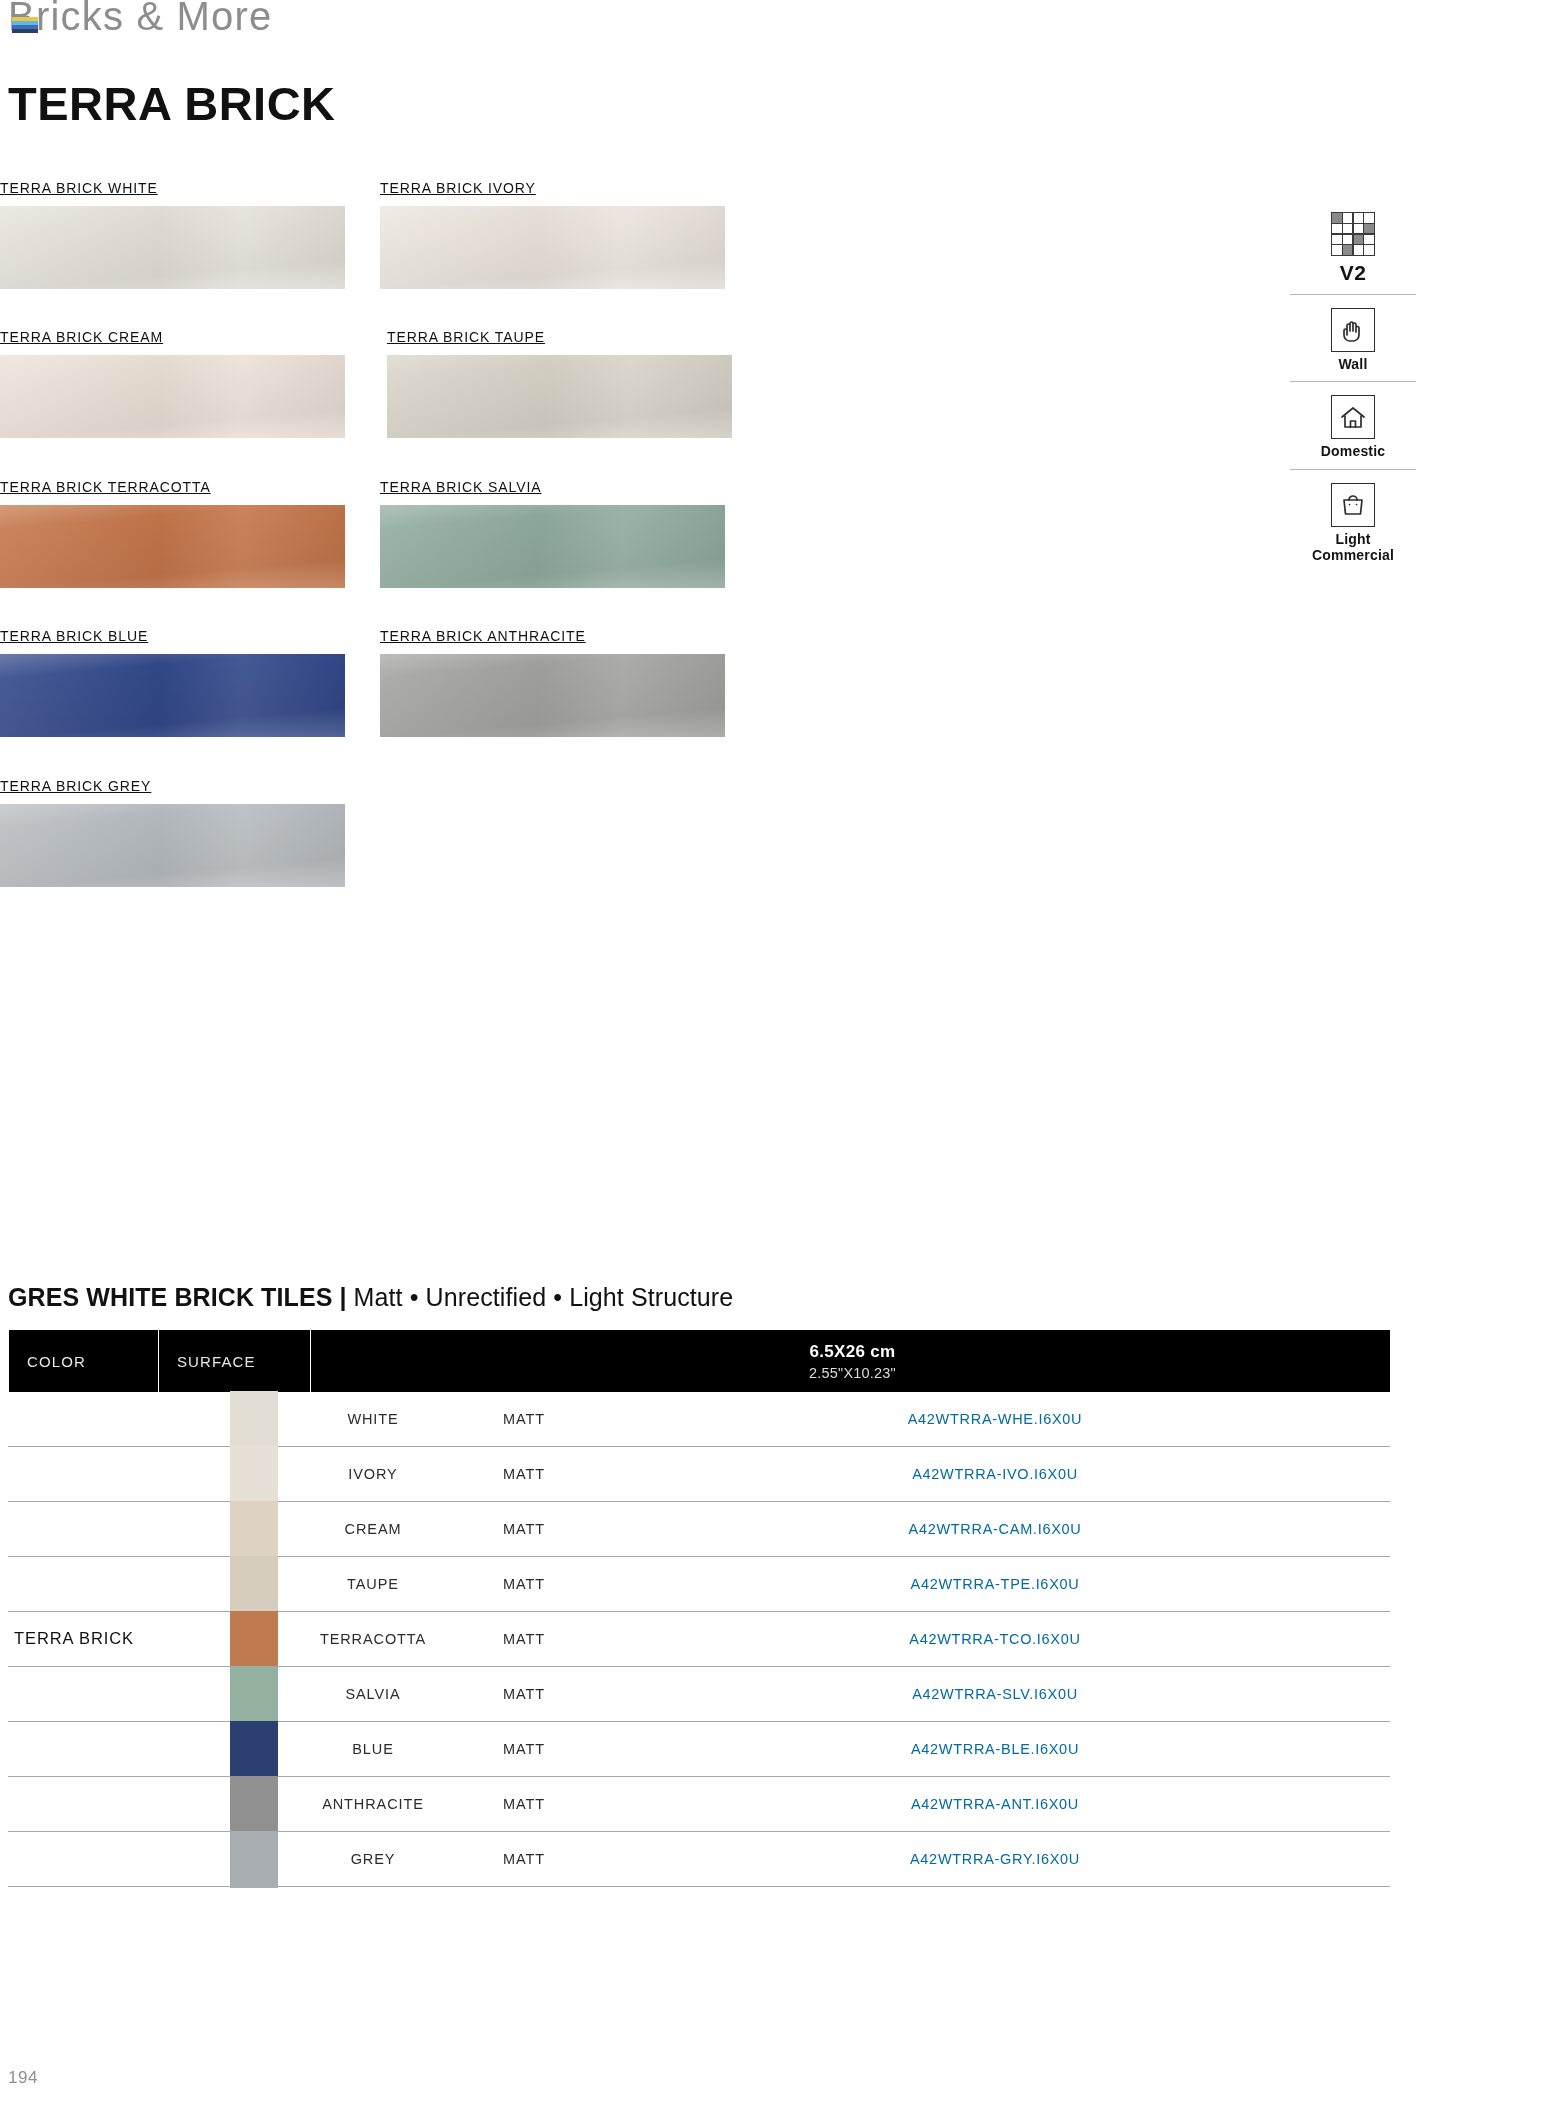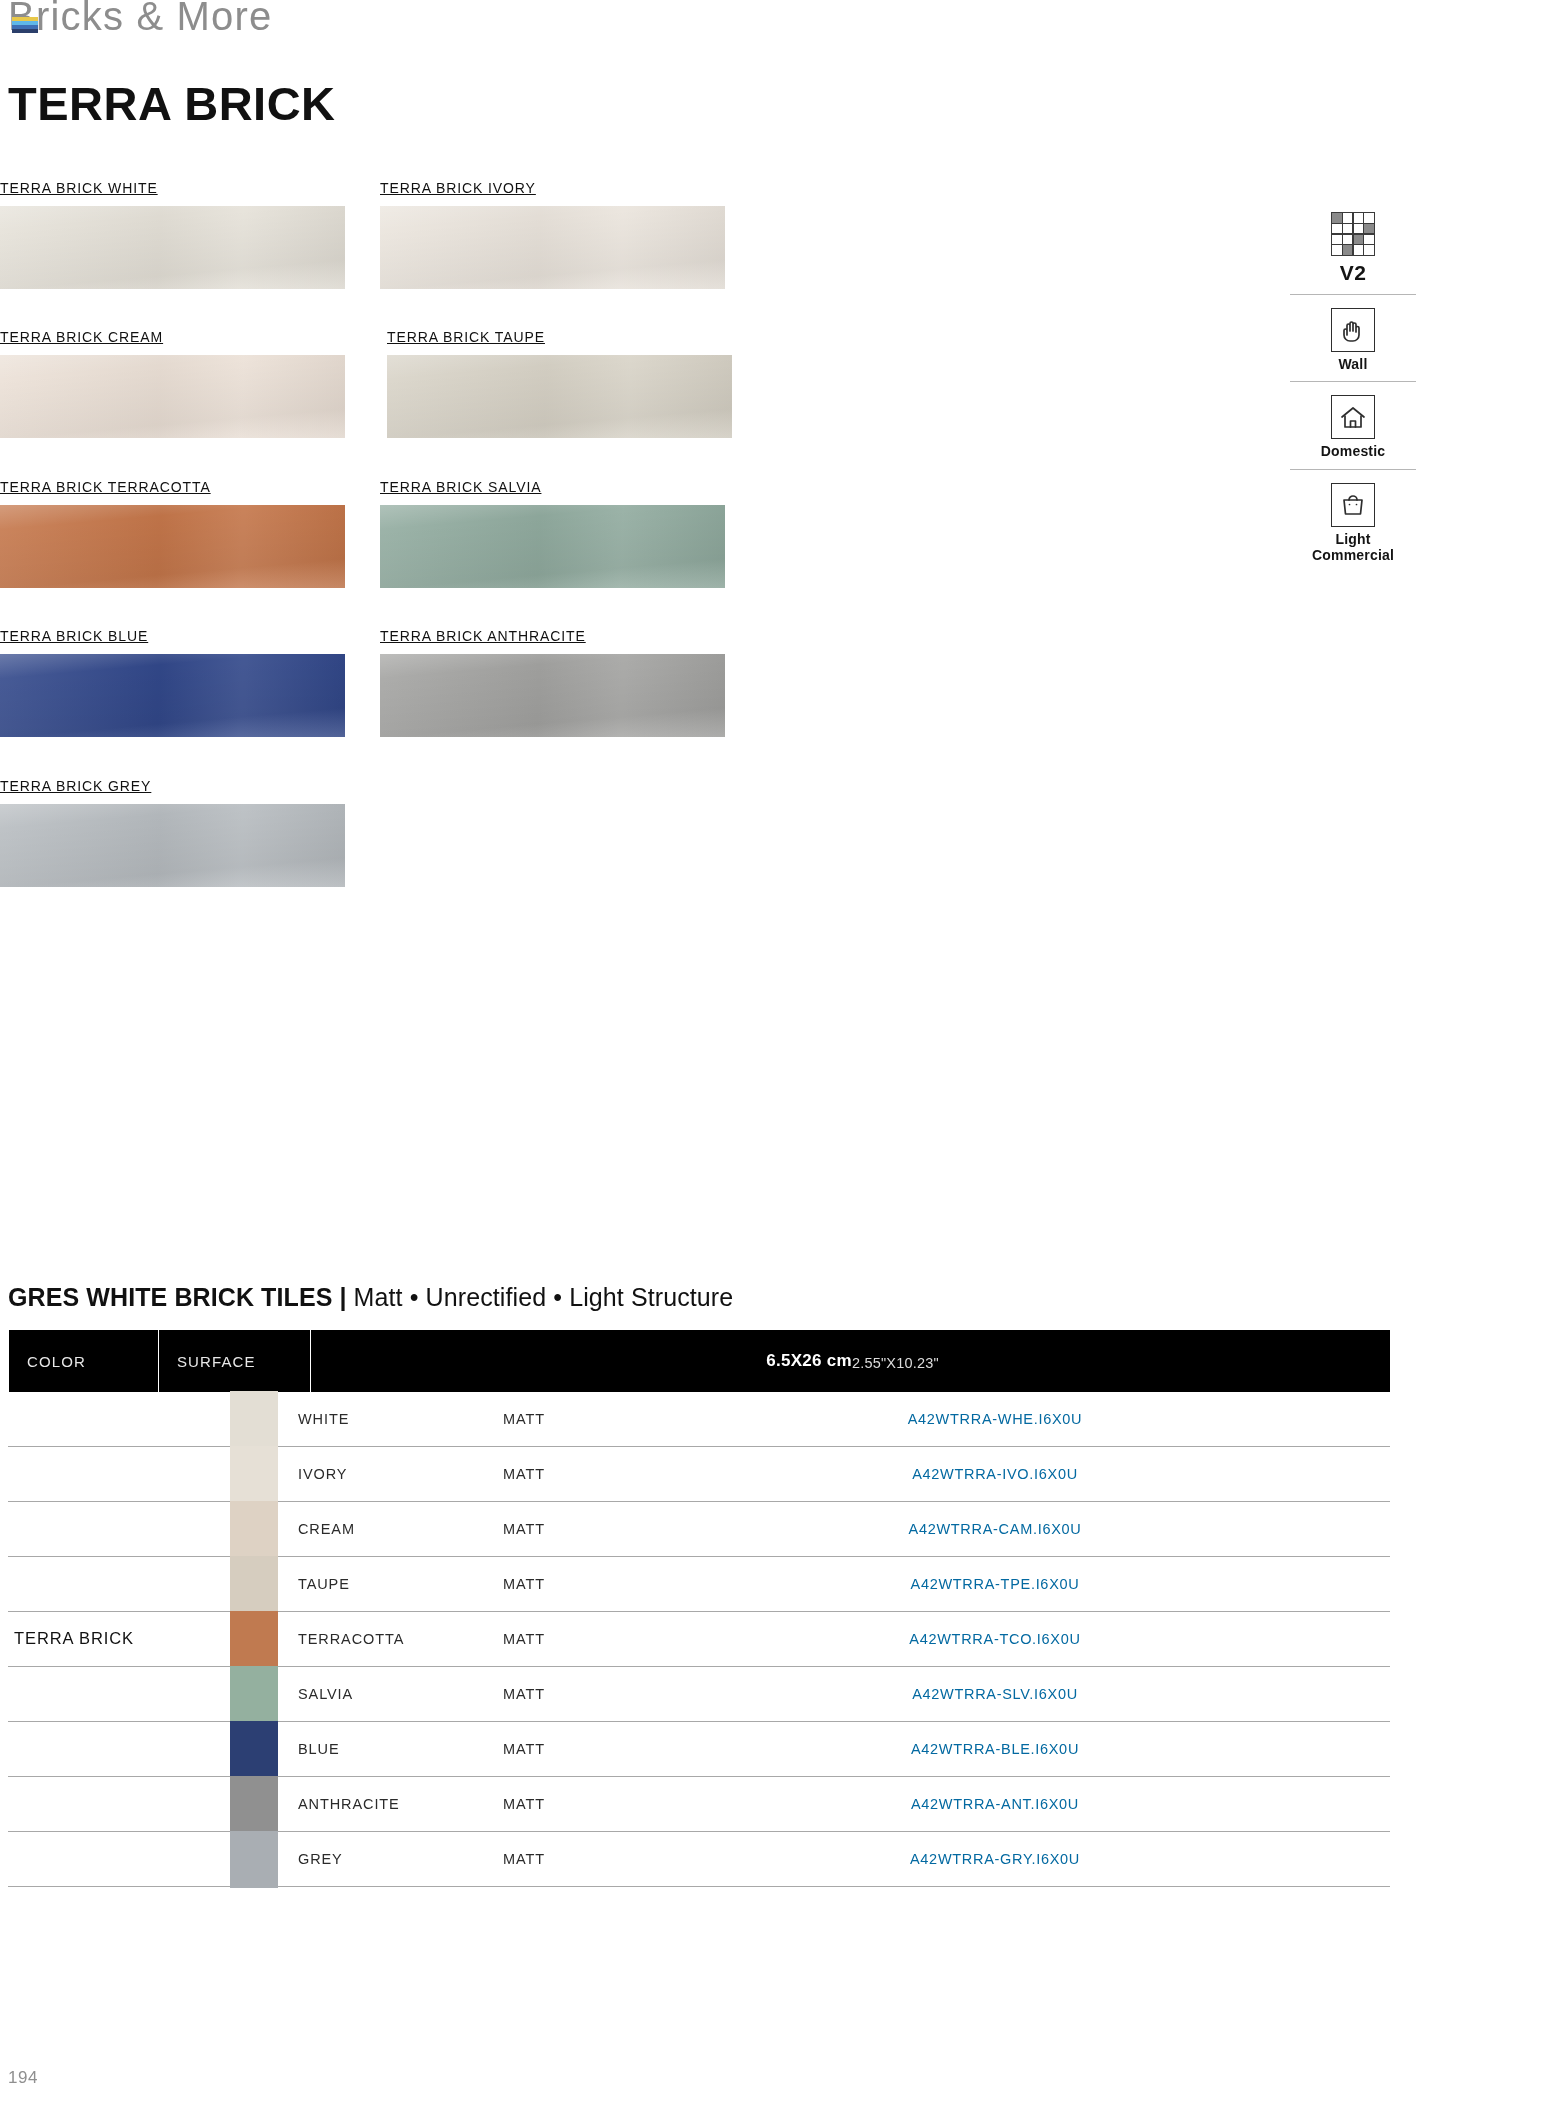--- a/index.html
+++ b/index.html
@@ -98,34 +98,34 @@
   }
   .th {
     display: flex; align-items: center; font-size: 15px;
     letter-spacing: 1.1px; color: #e8e8e8; font-weight: 400;
     padding-left: 14px;
   }
   .th.c-name    { width: 290px; }
   .th.c-color   { width: 150px; border-left: 1.5px solid #ffffff; padding-left: 18px; }
   .th.c-surface { width: 152px; border-left: 1.5px solid #ffffff; padding-left: 18px; }
   .th.c-size    { flex: 1; border-left: 1.5px solid #ffffff;
-                  flex-direction: row; align-items: center; justify-content: center;
+                  flex-direction: column; align-items: center; justify-content: center;
                   padding-left: 4px; }
   .size-cm  { font-size: 17px; font-weight: 700; color: #ffffff; letter-spacing: 0.3px; }
   .size-in  { font-size: 14.5px; font-weight: 400; color: #dcdcdc; margin-top: 3px; letter-spacing: 0.2px; }
 
   .tbody { position: relative; }
   .trow {
     display: flex; align-items: center; height: 55px;
     border-bottom: 1.6px solid #a8a8a8; position: relative;
   }
   .trow:last-child { border-bottom: 1.6px solid #a8a8a8; }
   .cell-name    { width: 290px; font-size: 16px; letter-spacing: 0.8px; color: #111; padding-left: 6px; }
   .cell-chip    { position: absolute; left: 222px; top: -1px; width: 48px; height: 57px; }
-  .cell-color   { width: 150px; font-size: 14.5px; letter-spacing: 0.9px; color: #2b2b2b; }
+  .cell-color   { width: 150px; font-size: 14.5px; letter-spacing: 0.9px; color: #2b2b2b; text-align: center; }
   .cell-surface { width: 152px; font-size: 14.5px; letter-spacing: 0.9px; color: #2b2b2b; text-align: center; }
   .cell-code    { flex: 1; font-size: 14.5px; letter-spacing: 0.7px; color: #0369a1; text-align: center; }
 
   .name-anchor {
     position: absolute; left: 6px; width: 216px; text-align: left;
     font-size: 16.5px; letter-spacing: 0.9px; color: #111111; font-weight: 400;
   }
 
   
   .page-num {

